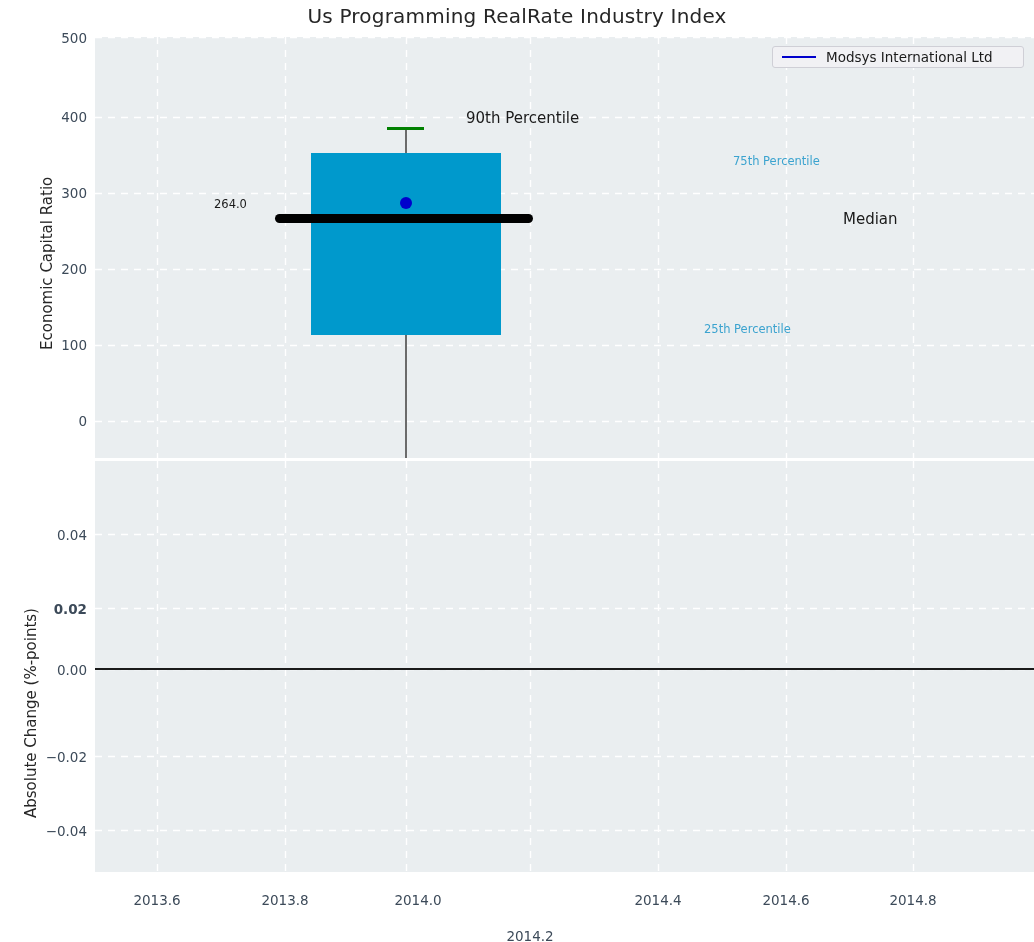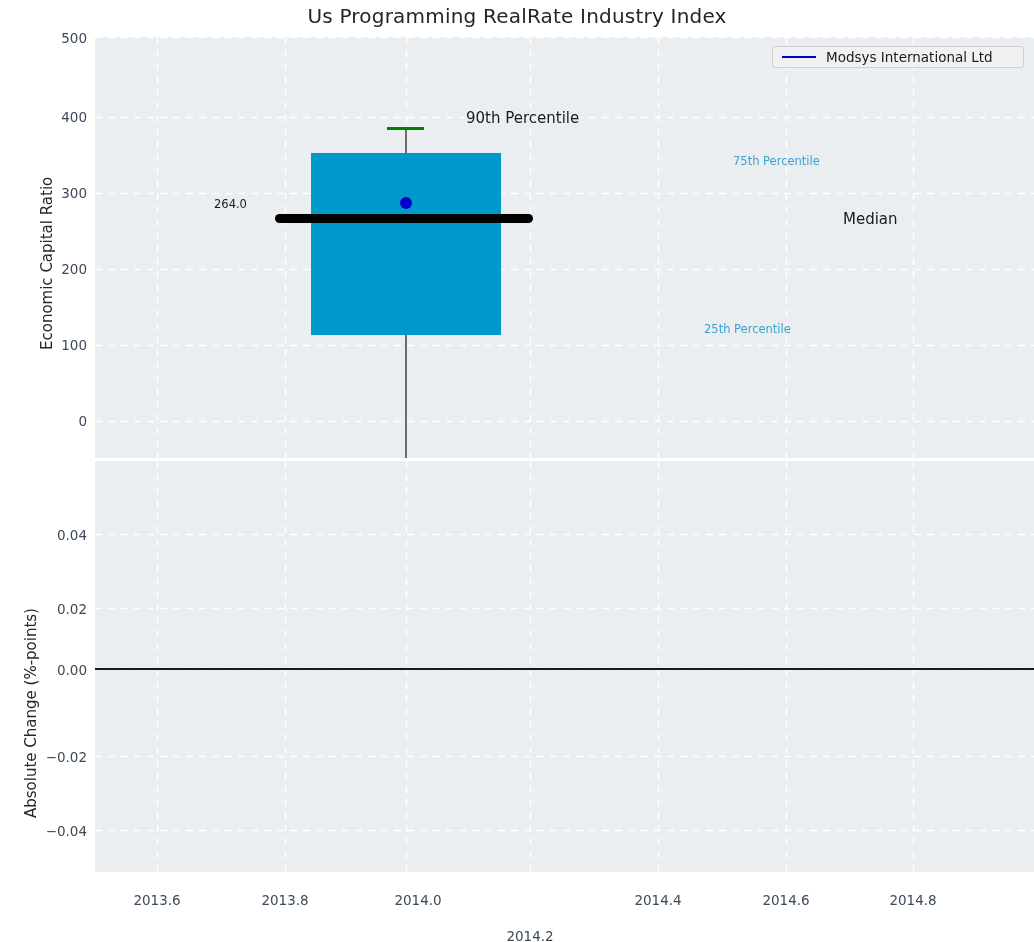--- a/index.html
+++ b/index.html
@@ -241,21 +241,21 @@
     <div class="ytick" style="top:38px;">500</div>
     <div class="ytick" style="top:117px;">400</div>
     <div class="ytick" style="top:193px;">300</div>
     <div class="ytick" style="top:269px;">200</div>
     <div class="ytick" style="top:345px;">100</div>
     <div class="ytick" style="top:421px;">0</div>
   </div>
 
   <div class="ytick-col">
     <div class="ytick" style="top:535px;">0.04</div>
-    <div class="ytick" style="top:609px;">0.02</div>
+    <div class="ytick" style="top:609px;font-weight:bold;">0.02</div>
     <div class="ytick" style="top:670px;">0.00</div>
     <div class="ytick" style="top:757px;">−0.02</div>
     <div class="ytick" style="top:831px;">−0.04</div>
   </div>
 
   <div class="ylabel" style="left:38px; top:350px;">Economic Capital Ratio</div>
   <div class="ylabel" style="left:22px; top:818px;">Absolute Change (%-points)</div>
 
   <div class="xtick" style="left:157px;">2013.6</div>
   <div class="xtick" style="left:285px;">2013.8</div>

